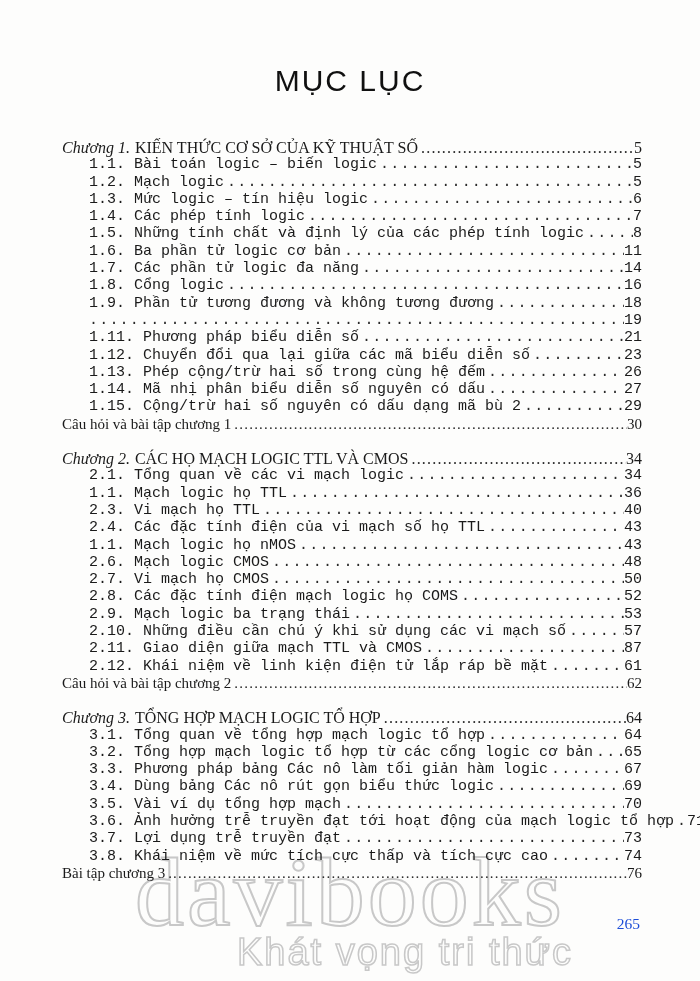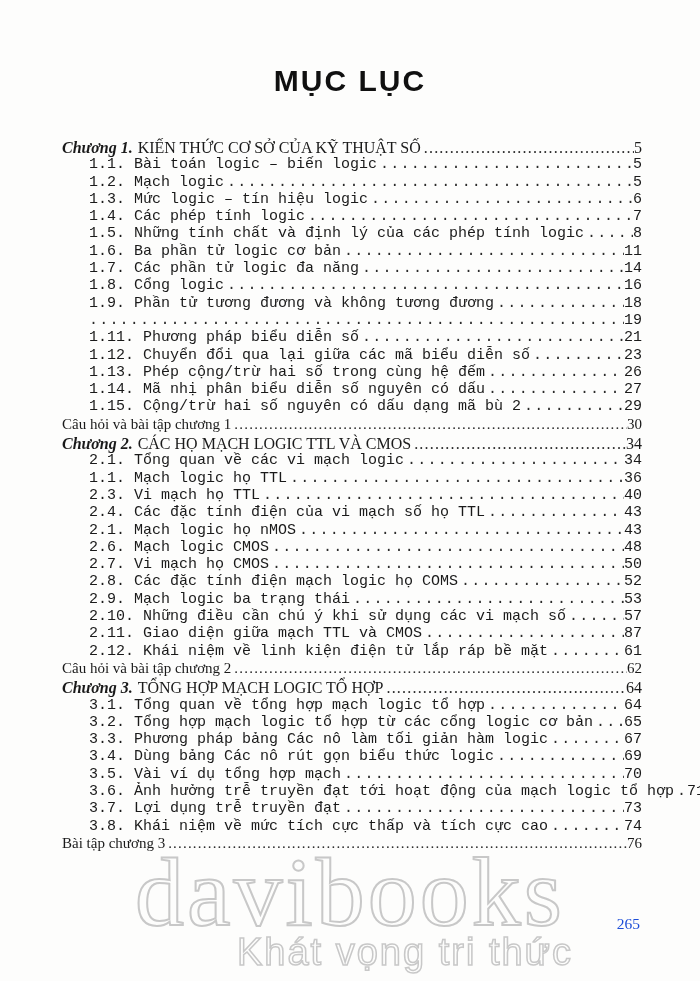--- a/index.html
+++ b/index.html
@@ -9,38 +9,38 @@
     position:relative;
     overflow:hidden;
     font-family:"Liberation Serif", serif;
     color:#1b1b1b;
   }
   .page{position:absolute;inset:0;}
   .page-title{
     position:absolute;top:64px;left:0;width:100%;
     text-align:center;
     font-family:"Liberation Sans", sans-serif;
-    font-weight:bold;font-size:30px;letter-spacing:2px;color:#101010;
+    font-weight:normal;font-size:30px;letter-spacing:2px;color:#101010;
   }
   .toc{
     position:absolute;top:139px;left:62px;width:580px;
     font-size:15px;line-height:17.3px;color:#1a1a1a;
     z-index:2;
   }
   .chapter{margin:0;}
-  .chapter:not(:first-child){margin-top:2px;}
+  .chapter:not(:first-child){margin-top:17px;}
   .row{display:flex;align-items:baseline;white-space:nowrap;}
   .row .lbl{flex:0 0 auto;margin-right:3px;}
   .row .dots{
     flex:1 1 auto;overflow:hidden;min-width:10px;
     letter-spacing:1.2px;color:#2a2a2a;
   }
   .row .pg{flex:0 0 auto;}
   .chapter-heading{font-size:16px;}
-  .chapter-heading .ch-label{font-weight:bold;font-style:italic;margin-right:5px;}
+  .chapter-heading .ch-label{font-weight:normal;font-style:italic;margin-right:5px;}
   .item{padding-left:27px;font-family:Liberation Mono, monospace;}
   .folio{
     position:absolute;top:915px;right:60px;
     font-size:15.5px;color:#1d4ed8;z-index:2;
   }
   .wm{position:absolute;z-index:1;color:transparent;-webkit-text-stroke:2px #c8c8c8;}
   .wm1{
     top:843px;left:0;width:100%;text-align:center;
     font-family:"Liberation Serif", serif;
     font-size:98px;line-height:1;letter-spacing:3px;
@@ -168,21 +168,21 @@
           <span class="lbl"><span>2.3. Vi mạch họ TTL</span></span>
           <span class="dots">....................................................................................................................................................................................................................................................................</span>
           <span class="pg">40</span>
         </div>
         <div class="row item">
           <span class="lbl"><span>2.4. Các đặc tính điện của vi mạch số họ TTL</span></span>
           <span class="dots">....................................................................................................................................................................................................................................................................</span>
           <span class="pg">43</span>
         </div>
         <div class="row item">
-          <span class="lbl"><span>2.1. Mạch logic họ nMOS</span></span>
+          <span class="lbl"><span>1.1. Mạch logic họ nMOS</span></span>
           <span class="dots">....................................................................................................................................................................................................................................................................</span>
           <span class="pg">43</span>
         </div>
         <div class="row item">
           <span class="lbl"><span>2.6. Mạch logic CMOS</span></span>
           <span class="dots">....................................................................................................................................................................................................................................................................</span>
           <span class="pg">48</span>
         </div>
         <div class="row item">
           <span class="lbl"><span>2.7. Vi mạch họ CMOS</span></span>

